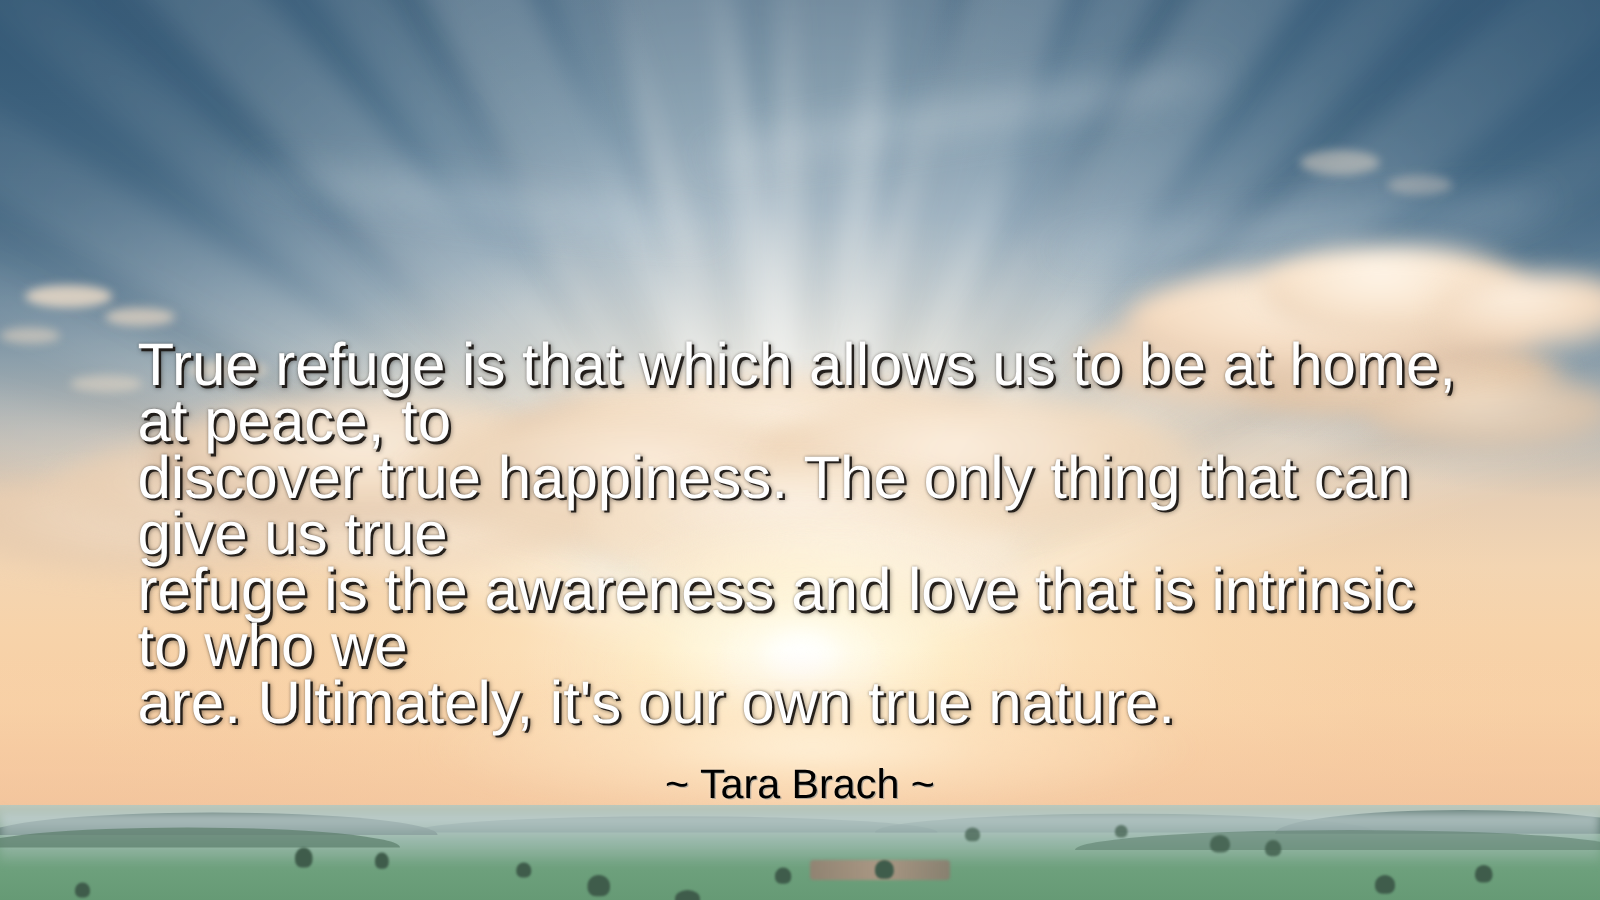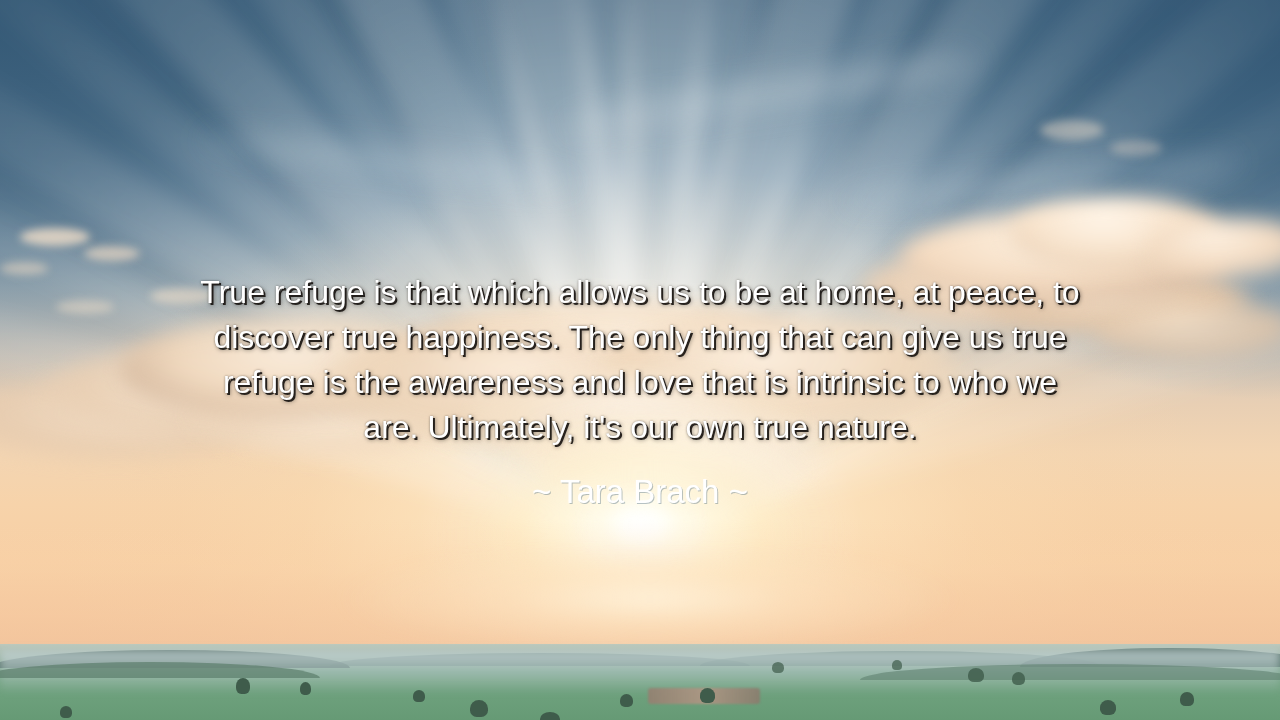--- a/index.html
+++ b/index.html
@@ -242,36 +242,36 @@
 
   
   .quote-wrap{
     position:absolute; left:0; top:0; width:1280px; height:720px;
     display:flex; flex-direction:column;
     align-items:center; justify-content:flex-start;
   }
   .quote{
     width:1060px;
     margin-top:270px;
-    text-align:center;
+    text-align:left;
     color:#ffffff;
-    font-size:32px;
+    font-size:48px;
     line-height:45px;
     font-weight:400;
     letter-spacing:0px;
     text-shadow:
       2px 2px 0 rgba(26,22,18,.92),
       2px 2px 4px rgba(26,22,18,.55),
       0 0 2px rgba(40,34,28,.45);
     white-space:pre-line;
   }
   .attribution{
     margin-top:22px;
     text-align:center;
-    color:#ffffff;
+    color:#000000;
     font-size:33px;
     line-height:40px;
     font-weight:400;
     text-shadow:
       1px 1px 0 rgba(18,60,92,.30),
       0 0 3px rgba(255,255,255,.25);
   }
 </style>
 </head>
 <body>

